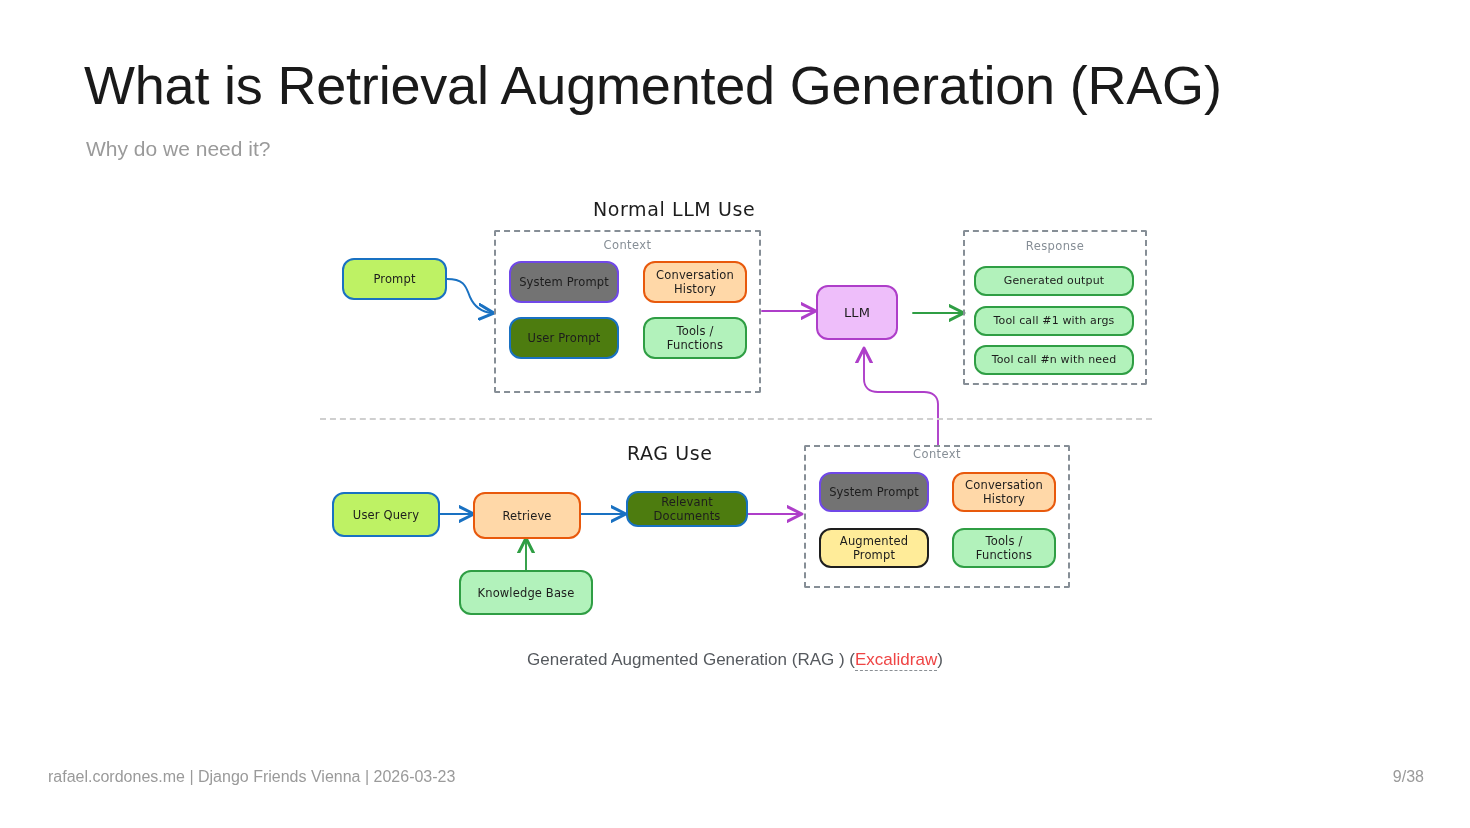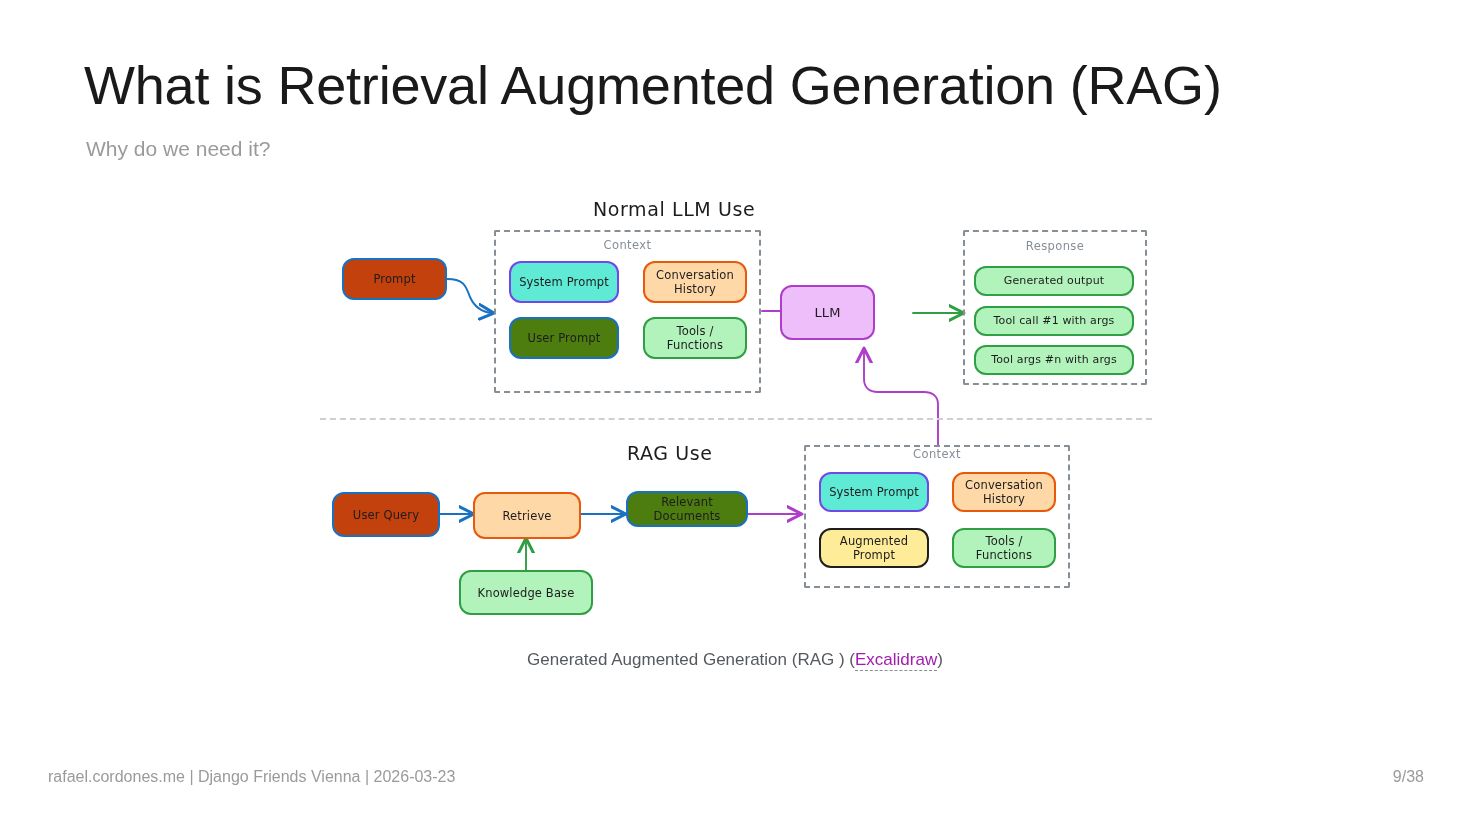--- a/index.html
+++ b/index.html
@@ -91,23 +91,23 @@
     border-width: 2px;
     font-family: "DejaVu Sans", sans-serif;
     font-size: 11.5px;
     line-height: 14px;
     color: #1d1d1d;
     letter-spacing: 0.15px;
     padding: 2px 6px;
   }
   .node.small { font-size: 11px; }
 
-  .n-prompt      { background:#c2410c; border-color:#1971c2; }
+  .n-prompt      { background:#bef264; border-color:#1971c2; }
   .n-blue        { background:#4d7c0f; border-color:#1971c2; }
-  .n-purple      { background:#5eead4; border-color:#7048e8;text-align:center; }
+  .n-purple      { background:#737373; border-color:#7048e8;text-align:center; }
   .n-orange      { background:#ffd8a8; border-color:#e8590c; }
   .n-green       { background:#b2f2bb; border-color:#2f9e44; }
   .n-llm         { background:#eebefa; border-color:#ae3ec9; }
   .n-yellow      { background:#ffec99; border-color:#1e1e1e; }
   .n-retrieve    { background:#ffd8a8; border-color:#e8590c; }
 
   
   .group-frame {
     position: absolute;
     box-sizing: border-box;
@@ -151,21 +151,21 @@
     position: absolute;
     top: 650px;
     left: 0;
     width: 1470px;
     text-align: center;
     font-size: 17px;
     color: #55595e;
     white-space: nowrap;
   }
   .caption .link {
-    color: #a21caf;
+    color: #ef4444;
     text-decoration: none;
     border-bottom: 1.5px dashed #8a8f94;
     padding-bottom: 1px;
   }
   .caption-wrap {
     display: inline-block;
     pointer-events: auto;
   }
 </style>
 </head>
@@ -218,28 +218,28 @@
     <div class="node n-prompt" style="left:342px; top:258px; width:105px; height:42px;">Prompt</div>
 
     <div class="group-frame" style="left:494px; top:230px; width:267px; height:163px;"></div>
     <div class="group-label" style="left:494px; top:238px; width:267px;">Context</div>
 
     <div class="node n-purple" style="left:509px; top:261px; width:110px; height:42px;">System Prompt</div>
     <div class="node n-orange" style="left:643px; top:261px; width:104px; height:42px;">Conversation History</div>
     <div class="node n-blue" style="left:509px; top:317px; width:110px; height:42px;">User Prompt</div>
     <div class="node n-green" style="left:643px; top:317px; width:104px; height:42px;">Tools / Functions</div>
 
-    <div class="node n-llm" style="left:780px; top:285px; width:95px; height:55px; font-size:13px;">LLM</div>
+    <div class="node n-llm" style="left:816px; top:285px; width:82px; height:55px; font-size:13px;">LLM</div>
 
     <div class="group-frame" style="left:963px; top:230px; width:184px; height:155px;"></div>
     <div class="group-label" style="left:963px; top:239px; width:184px;">Response</div>
 
     <div class="node n-green small" style="left:974px; top:266px; width:160px; height:30px;">Generated output</div>
     <div class="node n-green small" style="left:974px; top:306px; width:160px; height:30px;">Tool call #1 with args</div>
-    <div class="node n-green small" style="left:974px; top:345px; width:160px; height:30px;">Tool args #n with args</div>
+    <div class="node n-green small" style="left:974px; top:345px; width:160px; height:30px;">Tool call #n with need</div>
 
     <div class="section-title" style="left:627px; top:442px;">RAG Use</div>
 
     <div class="node n-prompt" style="left:332px; top:492px; width:108px; height:45px;">User Query</div>
 
     <div class="node n-retrieve" style="left:473px; top:492px; width:108px; height:47px;">Retrieve</div>
 
     <div class="node n-blue" style="left:626px; top:491px; width:122px; height:36px;">Relevant Documents</div>
 
     <div class="node n-green" style="left:459px; top:570px; width:134px; height:45px;">Knowledge Base</div>

